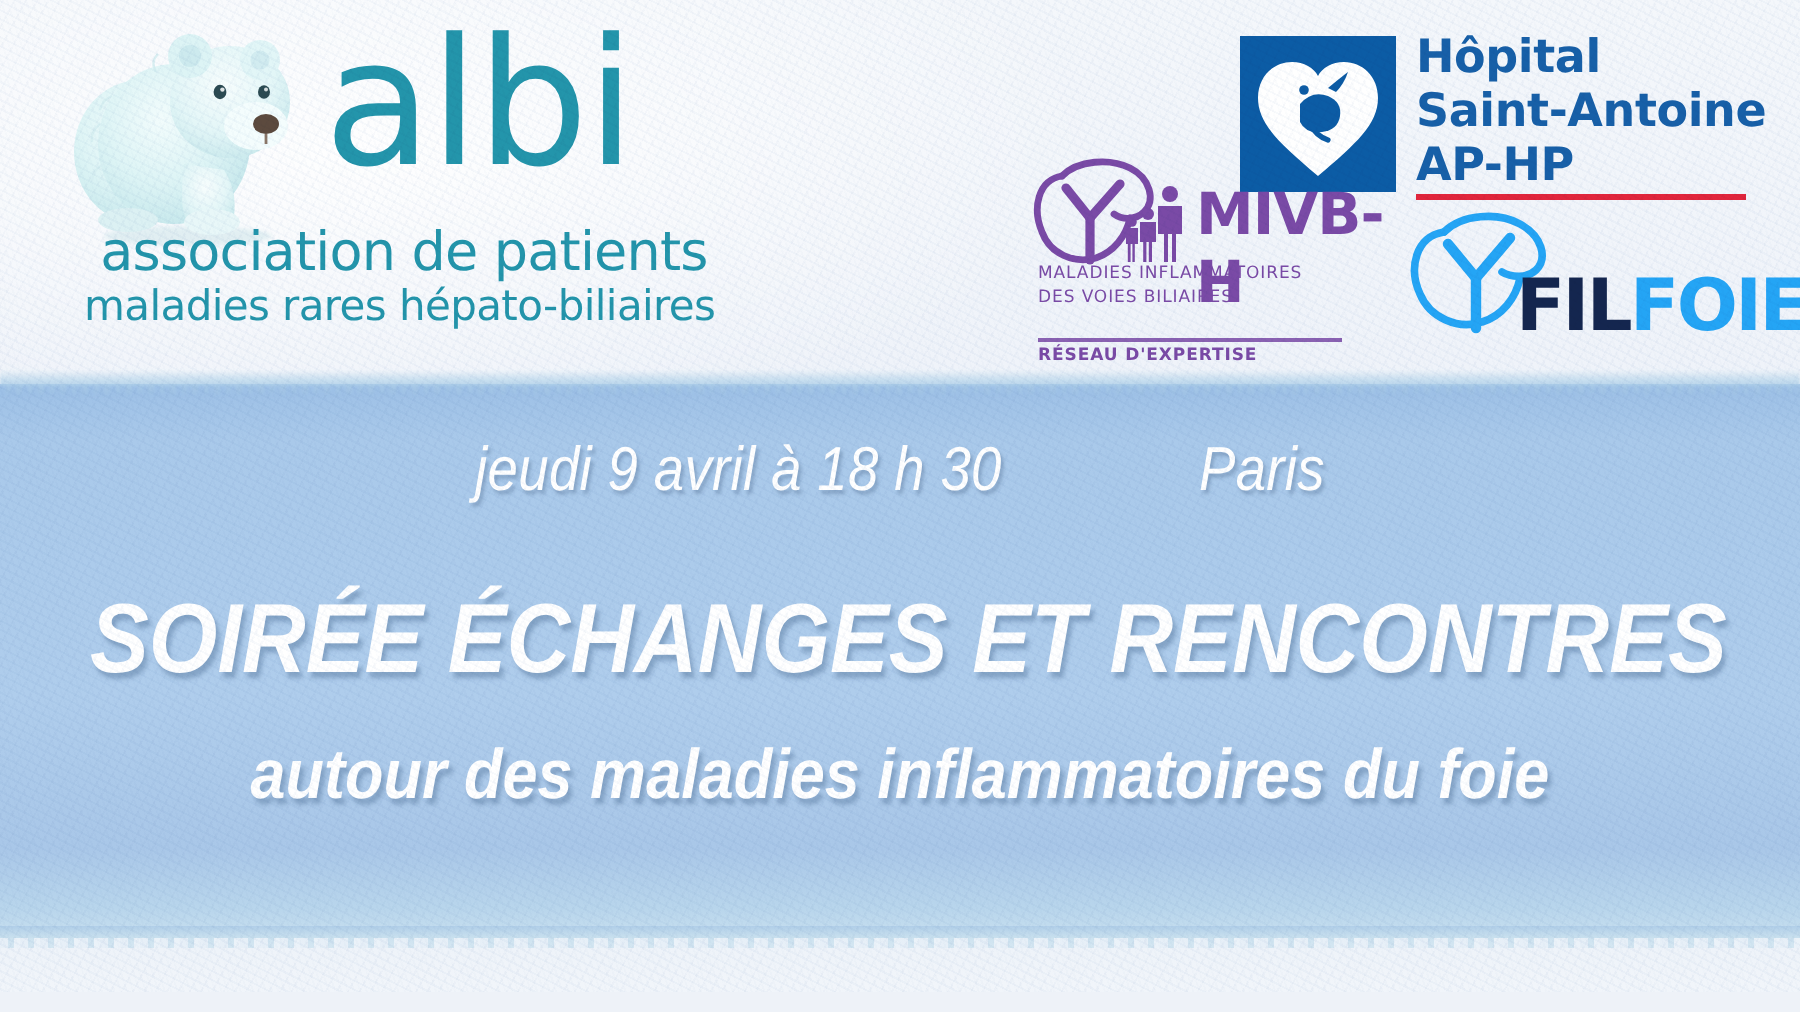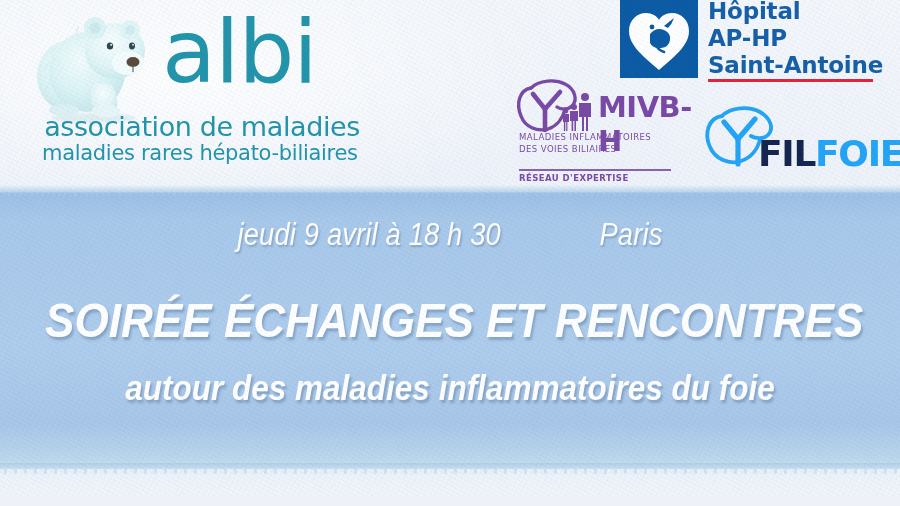--- a/index.html
+++ b/index.html
@@ -105,21 +105,21 @@
     font-size:27px;color:#2395ab;font-family:"DejaVu Sans",sans-serif;
     letter-spacing:-.4px;
   }
   .albi-l2{
     position:absolute;left:20px;top:135px;width:320px;text-align:left;
     font-size:21px;color:#2395ab;font-family:"DejaVu Sans",sans-serif;
     letter-spacing:-.3px;
   }
 
   
-  .aphp{position:absolute;left:620px;top:0;width:276px;height:85px;z-index:20;}
+  .aphp{position:absolute;left:620px;top:18px;width:276px;height:85px;z-index:20;}
   .aphp-sq{position:absolute;left:0;top:0;width:78px;height:78px;background:#0c5ca5;}
   .aphp-txt{
     position:absolute;left:88px;top:-2px;
     color:#1760a8;font-weight:700;font-size:23px;line-height:1.17;
     font-family:"DejaVu Sans",sans-serif;letter-spacing:-.2px;
   }
   .aphp-rule{position:absolute;left:88px;top:79px;width:165px;height:2.5px;background:#e2253c;}
 
   
   .mivb{position:absolute;left:513px;top:80px;width:190px;height:100px;z-index:21;}
@@ -210,39 +210,39 @@
       <path d="M101 57 v5" stroke="#8a7668" stroke-width="1.4" fill="none"></path>
 
       <g stroke="#d5eef1" stroke-width="1.2" fill="none" opacity=".85">
         <path d="M18 52 q-5 4 -4 9"></path>
           <path d="M20 72 q-6 3 -6 9"></path>
         <path d="M24 38 q-5 2 -6 7"></path>
           <path d="M46 26 q-3 -5 1 -9"></path>
       </g>
     </svg>
     <div class="albi-word">albi</div>
-    <div class="albi-l1">association de maladies</div>
+    <div class="albi-l1">association de patients</div>
     <div class="albi-l2">maladies rares hépato-biliaires</div>
   </div>
 
   <div class="aphp">
     <div class="aphp-sq">
       <svg viewBox="0 0 78 78" width="78" height="78">
         <path d="M39 70 C20 54 9 44 9 31 C9 20 17 13 26 13 C32 13 37 16 39 20 C41 16 46 13 52 13 C61 13 69 20 69 31 C69 44 58 54 39 70 Z" fill="#ffffff"></path>
 
         <path d="M30 34 q6 -7 14 -4 q7 3 6 10 q-1 7 -9 8 q-8 1 -11 -5 z" fill="#0c5ca5"></path>
         <path d="M44 26 q6 -5 10 -8 q-2 6 -6 10 z" fill="#0c5ca5"></path>
         <circle cx="32" cy="27" r="2.4" fill="#0c5ca5"></circle>
         <path d="M35 44 q3 6 9 8" stroke="#0c5ca5" stroke-width="2.6" fill="none" stroke-linecap="round"></path>
       </svg>
     </div>
     <div class="aphp-txt">
       <div>Hôpital</div>
+      <div>Saint-Antoine</div>
       <div>AP-HP</div>
-      <div>Saint-Antoine</div>
     </div>
     <div class="aphp-rule"></div>
   </div>
 
   <div class="mivb">
     <svg class="mivb-ico" viewBox="0 0 92 58">
 
       <path d="M18 10 C6 12 3 26 8 38 C12 49 24 54 35 51 C44 48 50 40 52 31" stroke="#7a4aa6" stroke-width="3.4" fill="none" stroke-linecap="round"></path>
       <path d="M18 10 C26 2 42 1 52 6 C62 11 65 22 59 28 C55 32 48 32 44 29" stroke="#7a4aa6" stroke-width="3.4" fill="none" stroke-linecap="round"></path>
 

